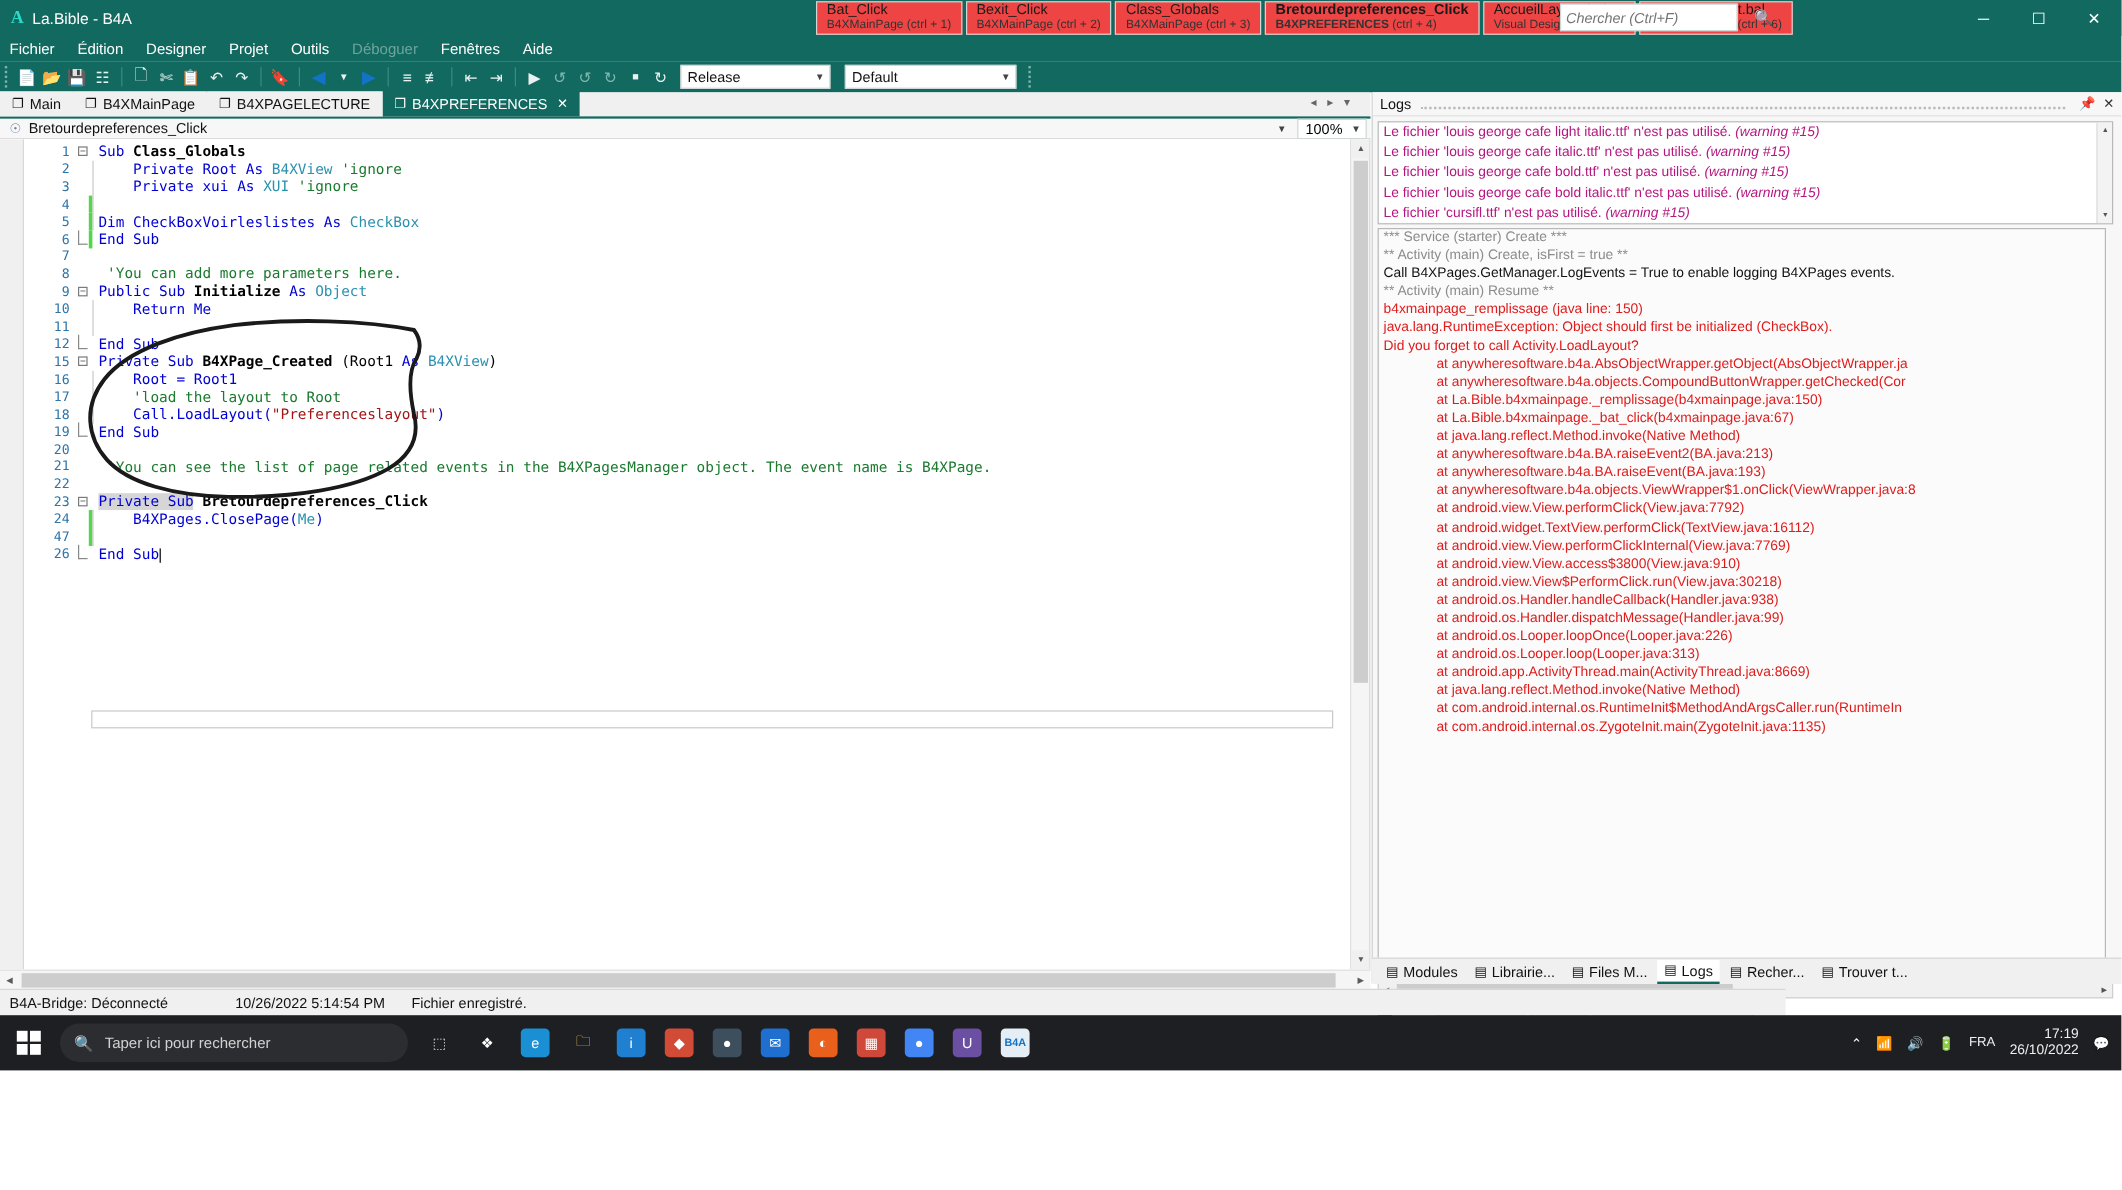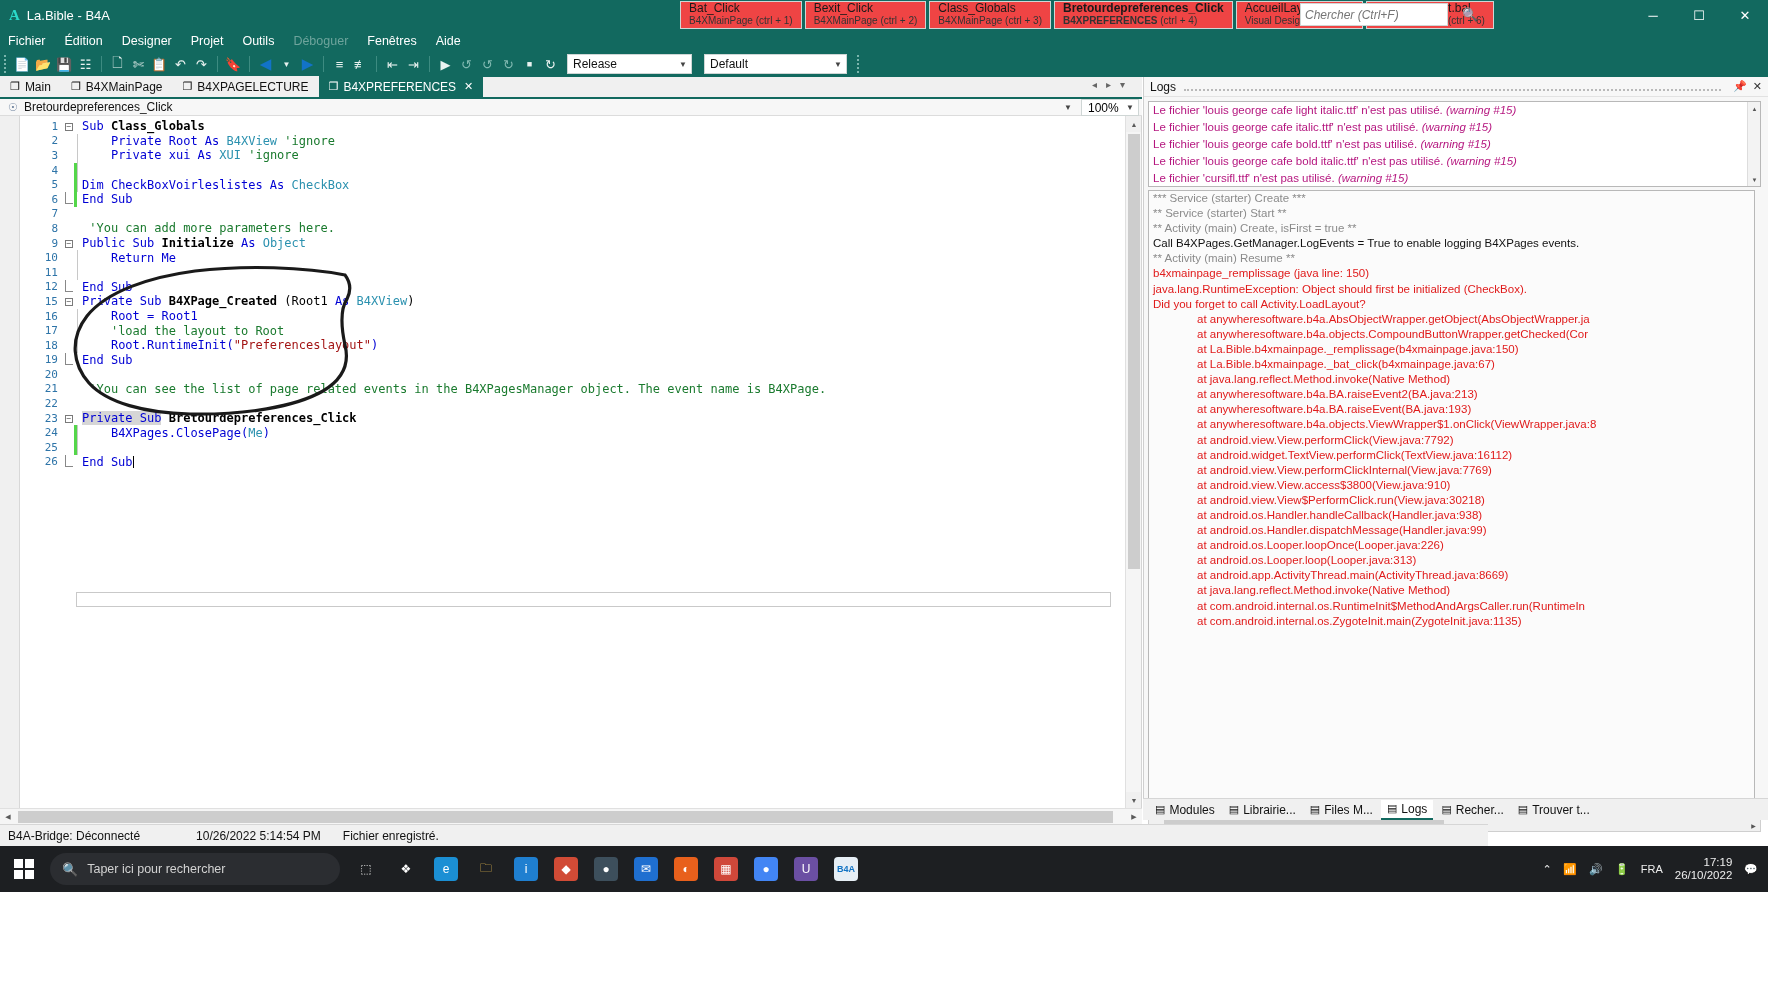--- a/index.html
+++ b/index.html
@@ -447,28 +447,28 @@
         <div class="cline"><span class="lnum">6</span><span class="fold"><span style="display:inline-block;width:8px;height:12px;border-left:1px solid #888;border-bottom:1px solid #888;"></span></span><span class="gutbar mod"></span><span class="vnone"></span><span class="ctext"><span class="kw">End Sub</span></span></div>
         <div class="cline"><span class="lnum">7</span><span class="fold">&nbsp;</span><span class="gutbar"></span><span class="vnone"></span><span class="ctext"></span></div>
         <div class="cline"><span class="lnum">8</span><span class="fold">&nbsp;</span><span class="gutbar"></span><span class="vnone"></span><span class="ctext"><span class="cm"> 'You can add more parameters here.</span></span></div>
         <div class="cline"><span class="lnum">9</span><span class="fold"><span class="bx">−</span></span><span class="gutbar"></span><span class="vnone"></span><span class="ctext"><span class="kw">Public </span><span class="kw">Sub </span><span class="id">Initialize </span><span class="kw">As </span><span class="ty">Object</span></span></div>
         <div class="cline"><span class="lnum">10</span><span class="fold">&nbsp;</span><span class="gutbar"></span><span class="vline"></span><span class="ctext"><span class="pl">    </span><span class="kw">Return </span><span class="kw">Me</span></span></div>
         <div class="cline"><span class="lnum">11</span><span class="fold">&nbsp;</span><span class="gutbar"></span><span class="vline"></span><span class="ctext"></span></div>
         <div class="cline"><span class="lnum">12</span><span class="fold"><span style="display:inline-block;width:8px;height:12px;border-left:1px solid #888;border-bottom:1px solid #888;"></span></span><span class="gutbar"></span><span class="vnone"></span><span class="ctext"><span class="kw">End Sub</span></span></div>
         <div class="cline"><span class="lnum">15</span><span class="fold"><span class="bx">−</span></span><span class="gutbar"></span><span class="vnone"></span><span class="ctext"><span class="kw">Private </span><span class="kw">Sub </span><span class="id">B4XPage_Created </span><span class="pl">(Root1 </span><span class="kw">As </span><span class="ty">B4XView</span><span class="pl">)</span></span></div>
         <div class="cline"><span class="lnum">16</span><span class="fold">&nbsp;</span><span class="gutbar"></span><span class="vline"></span><span class="ctext"><span class="pl">    </span><span class="kw">Root = Root1</span></span></div>
         <div class="cline"><span class="lnum">17</span><span class="fold">&nbsp;</span><span class="gutbar"></span><span class="vline"></span><span class="ctext"><span class="pl">    </span><span class="cm">'load the layout to Root</span></span></div>
-        <div class="cline"><span class="lnum">18</span><span class="fold">&nbsp;</span><span class="gutbar"></span><span class="vline"></span><span class="ctext"><span class="pl">    </span><span class="kw">Root.RuntimeInit(</span><span class="st">"Preferenceslayout"</span><span class="kw">)</span></span></div>
+        <div class="cline"><span class="lnum">18</span><span class="fold">&nbsp;</span><span class="gutbar"></span><span class="vline"></span><span class="ctext"><span class="pl">    </span><span class="kw">Call.LoadLayout(</span><span class="st">"Preferenceslayout"</span><span class="kw">)</span></span></div>
         <div class="cline"><span class="lnum">19</span><span class="fold"><span style="display:inline-block;width:8px;height:12px;border-left:1px solid #888;border-bottom:1px solid #888;"></span></span><span class="gutbar"></span><span class="vnone"></span><span class="ctext"><span class="kw">End Sub</span></span></div>
         <div class="cline"><span class="lnum">20</span><span class="fold">&nbsp;</span><span class="gutbar"></span><span class="vnone"></span><span class="ctext"></span></div>
         <div class="cline"><span class="lnum">21</span><span class="fold">&nbsp;</span><span class="gutbar"></span><span class="vnone"></span><span class="ctext"><span class="cm"> 'You can see the list of page related events in the B4XPagesManager object. The event name is B4XPage.</span></span></div>
         <div class="cline"><span class="lnum">22</span><span class="fold">&nbsp;</span><span class="gutbar"></span><span class="vnone"></span><span class="ctext"></span></div>
         <div class="cline"><span class="lnum">23</span><span class="fold"><span class="bx">−</span></span><span class="gutbar"></span><span class="vnone"></span><span class="ctext"><span class="kw hl">Private Sub</span><span class="pl"> </span><span class="id">Bretourdepreferences_Click</span></span></div>
         <div class="cline"><span class="lnum">24</span><span class="fold">&nbsp;</span><span class="gutbar mod"></span><span class="vline"></span><span class="ctext"><span class="pl">    </span><span class="kw">B4XPages.ClosePage(</span><span class="ty">Me</span><span class="kw">)</span></span></div>
-        <div class="cline"><span class="lnum">25</span><span class="fold">&nbsp;</span><span class="gutbar mod"></span><span class="vline"></span><span class="ctext"></span></div>
+        <div class="cline"><span class="lnum">47</span><span class="fold">&nbsp;</span><span class="gutbar mod"></span><span class="vline"></span><span class="ctext"></span></div>
         <div class="cline"><span class="lnum">26</span><span class="fold"><span style="display:inline-block;width:8px;height:12px;border-left:1px solid #888;border-bottom:1px solid #888;"></span></span><span class="gutbar"></span><span class="vnone"></span><span class="ctext"><span class="kw">End Sub</span><span class="caret"></span></span></div>
       </div>
     <div class="cursor-line-box"></div>
 
     <svg class="annot" width="400" height="180" style="left:55px; top:145px;">
       <path d="M 290 14 C 250 6, 190 4, 140 10 C 95 16, 52 30, 32 55
                C 14 78, 18 104, 34 122 C 52 142, 90 152, 135 153
                C 190 154, 240 146, 268 130 C 290 117, 294 100, 290 84
                C 287 70, 284 50, 292 38 C 296 30, 296 22, 290 14 Z" fill="none" stroke="#1a1a1a" stroke-width="3.2" stroke-linecap="round"></path>
     </svg>
@@ -500,21 +500,20 @@
         <div class="row"><span>Le fichier 'louis george cafe bold italic.ttf' n'est pas utilisé. </span><i>(warning #15)</i></div>
         <div class="row"><span>Le fichier 'cursifl.ttf' n'est pas utilisé. </span><i>(warning #15)</i></div>
         <div class="mini-scroll">
         <div class="u">▲</div>
         <div class="d">▼</div>
       </div>
     </div>
 
     <div class="loglist-main" id="log-list">
         <div class="lrow lg-gray">*** Service (starter) Create ***</div>
-        <div class="lrow lg-gray">** Service (starter) Start **</div>
         <div class="lrow lg-gray">** Activity (main) Create, isFirst = true **</div>
         <div class="lrow lg-black">Call B4XPages.GetManager.LogEvents = True to enable logging B4XPages events.</div>
         <div class="lrow lg-gray">** Activity (main) Resume **</div>
         <div class="lrow lg-red">b4xmainpage_remplissage (java line: 150)</div>
         <div class="lrow lg-red">java.lang.RuntimeException: Object should first be initialized (CheckBox).</div>
         <div class="lrow lg-red">Did you forget to call Activity.LoadLayout?</div>
         <div class="lrow lg-red lg-ind">at anywheresoftware.b4a.AbsObjectWrapper.getObject(AbsObjectWrapper.ja</div>
         <div class="lrow lg-red lg-ind">at anywheresoftware.b4a.objects.CompoundButtonWrapper.getChecked(Cor</div>
         <div class="lrow lg-red lg-ind">at La.Bible.b4xmainpage._remplissage(b4xmainpage.java:150)</div>
         <div class="lrow lg-red lg-ind">at La.Bible.b4xmainpage._bat_click(b4xmainpage.java:67)</div>

